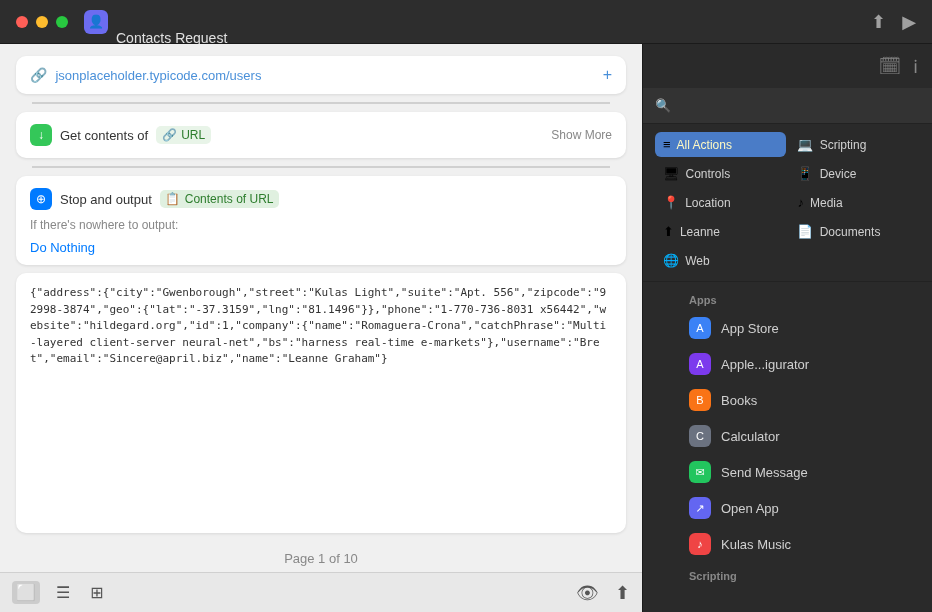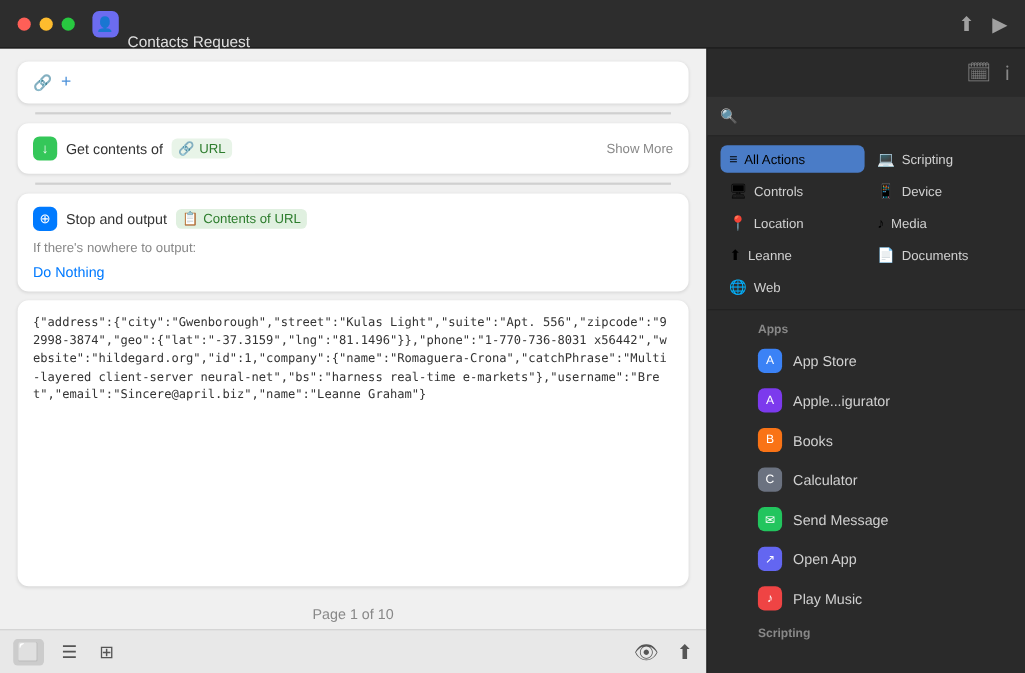--- a/index.html
+++ b/index.html
@@ -334,21 +334,21 @@
       background: #4a7cc7;
     }
     .category-icon {
       font-size: 13px;
     }
     .category-label {
       font-size: 12px;
       color: #d0d0d0;
     }
     .category-item.active .category-label {
-      color: #000000;
+      color: #fef9c3;
     }
 
     
     .actions-list {
       flex: 1;
       overflow-y: auto;
       padding: 4px 0;
       margin-left: 32px;
     }
     .section-header {
@@ -420,20 +420,21 @@
   </div>
 </div>
 
 <div class="main-content">
 
   <div class="left-panel">
     <div class="actions-container">
 
       <div class="url-bar">
         <span class="url-icon">🔗</span>
+        <span class="url-text">jsonplaceholder.typicode.com/users</span>
         <span class="url-add">+</span>
       </div>
 
       <div class="divider-line"></div>
 
       <div class="action-block">
         <div class="action-header">
           <div class="action-icon green">↓</div>
           <span class="action-label">Get contents of</span>
           <span class="action-param">
@@ -553,21 +554,21 @@
       <div class="action-list-item">
         <div class="action-list-icon ic-green">✉</div>
         <span class="action-list-label">Send Message</span>
       </div>
       <div class="action-list-item">
         <div class="action-list-icon ic-indigo">↗</div>
         <span class="action-list-label">Open App</span>
       </div>
       <div class="action-list-item">
         <div class="action-list-icon ic-red">♪</div>
-        <span class="action-list-label">Play Music</span>
+        <span class="action-list-label">Kulas Music</span>
       </div>
 
       <div class="section-header">Scripting</div>
       <div class="action-list-item">
         
         
       </div>
 
     </div>
   </div>

